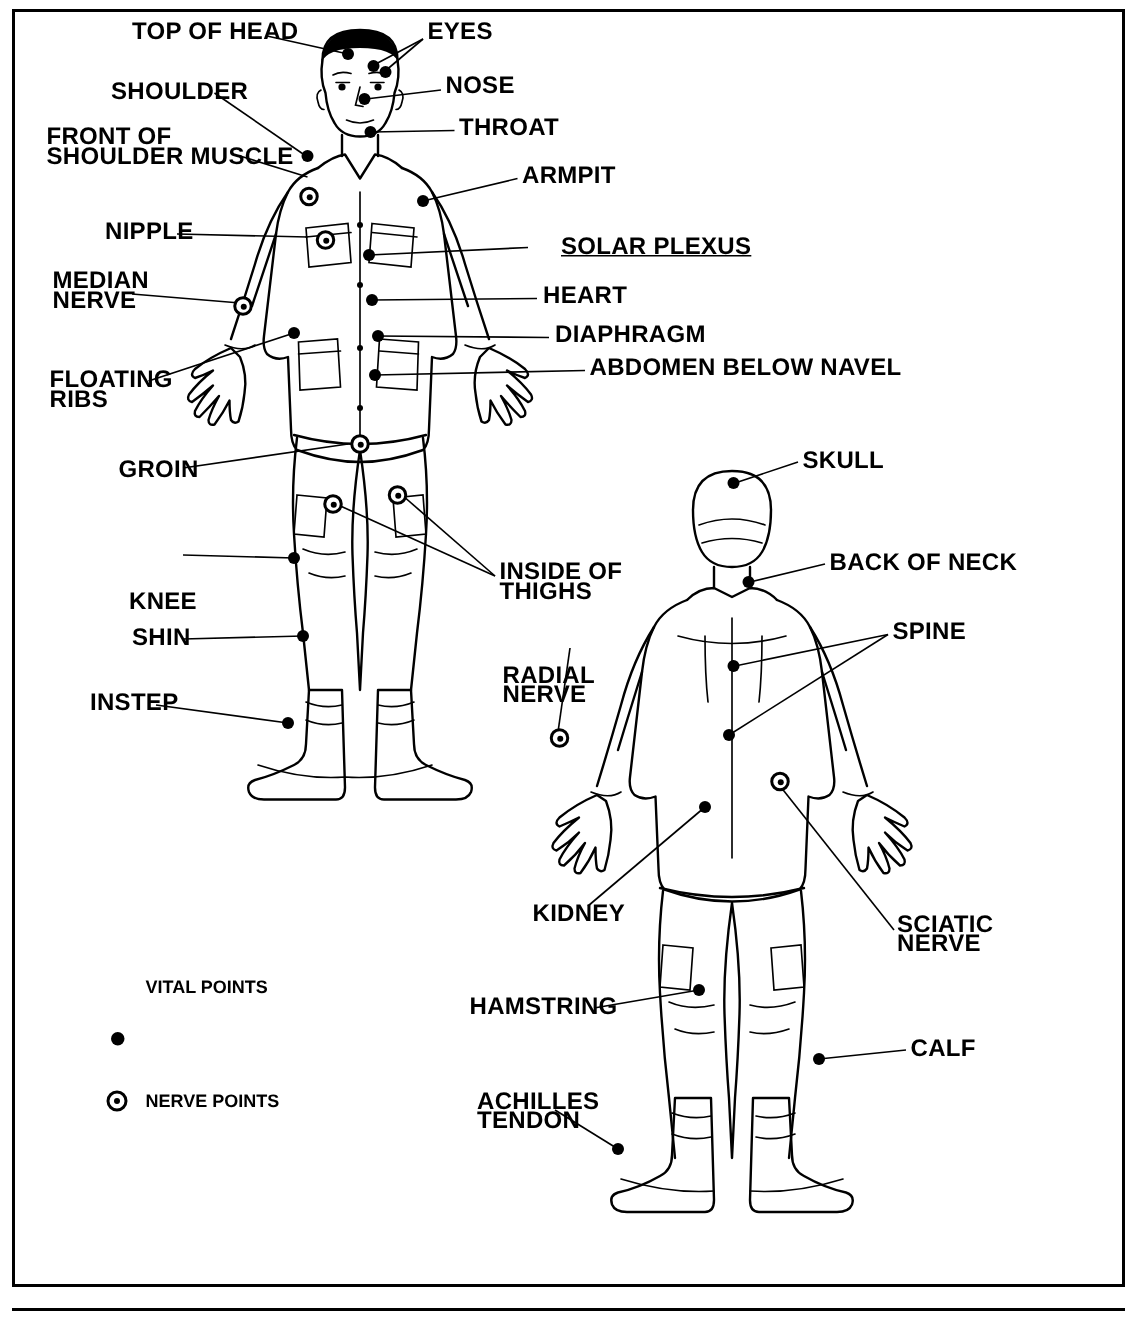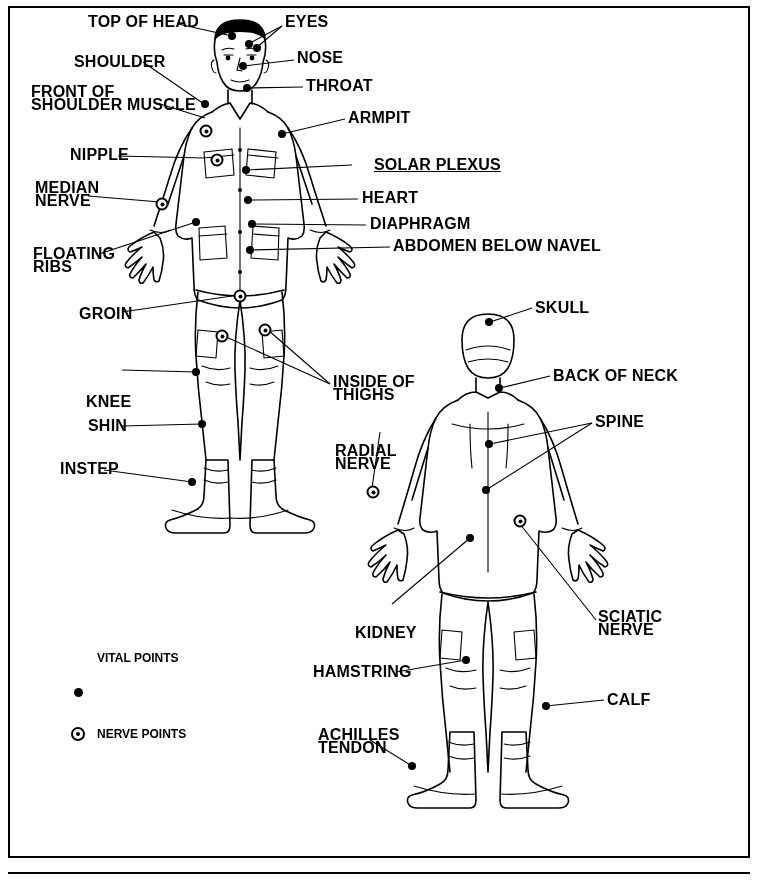--- a/index.html
+++ b/index.html
@@ -296,21 +296,21 @@
   <div class="label" style="left:333px;top:376px;">INSIDE OF
 THIGHS</div>
   <div class="label" style="left:88px;top:420px;">SHIN</div>
   <div class="label" style="left:60px;top:463px;">INSTEP</div>
 
   <div class="label" style="left:535px;top:302px;">SKULL</div>
   <div class="label" style="left:553px;top:370px;">BACK OF NECK</div>
   <div class="label" style="left:595px;top:416px;">SPINE</div>
   <div class="label" style="left:335px;top:418px;margin-top:27px;">RADIAL
 NERVE</div>
-  <div class="label" style="left:355px;top:604px;margin-top:23px;">KIDNEY</div>
+  <div class="label" style="left:355px;top:604px;">KIDNEY</div>
   <div class="label" style="left:598px;top:611px;">SCIATIC
 NERVE</div>
   <div class="label" style="left:313px;top:666px;">HAMSTRING</div>
   <div class="label" style="left:607px;top:694px;">CALF</div>
   <div class="label" style="left:318px;top:729px;">ACHILLES
 TENDON</div>
 
   <div class="dot-vital" style="left:74px;top:688px;"></div>
   <div class="legend-item" style="left:97px;top:651px;">VITAL POINTS</div>
   <div class="dot-nerve" style="left:71px;top:727px;"></div>

